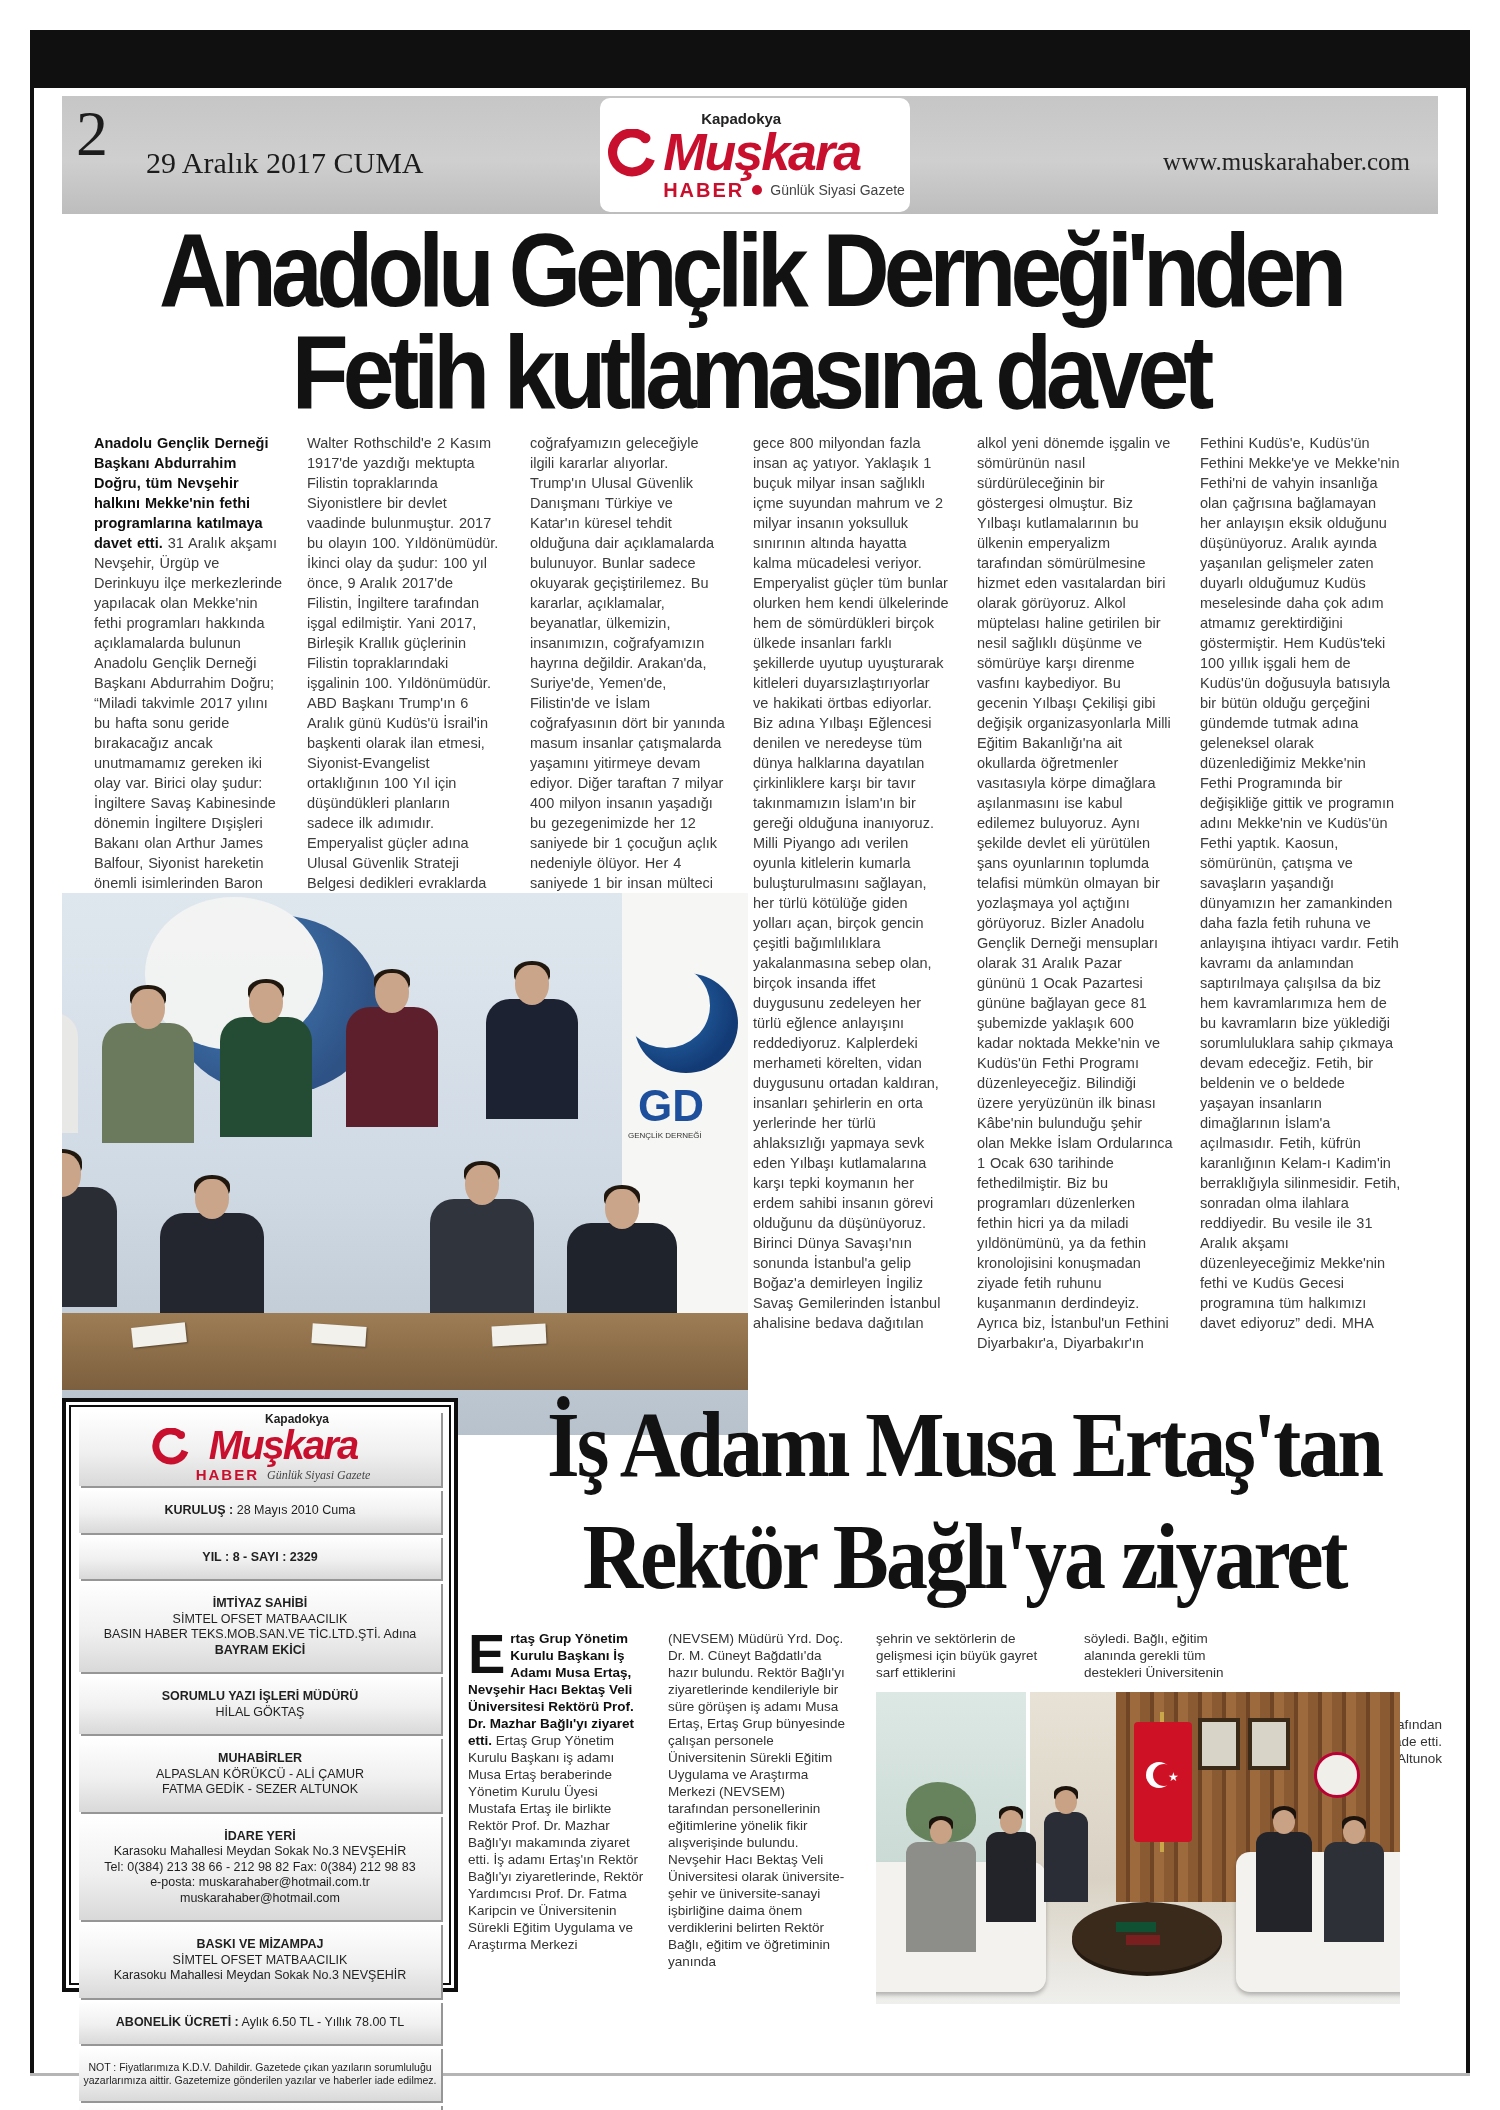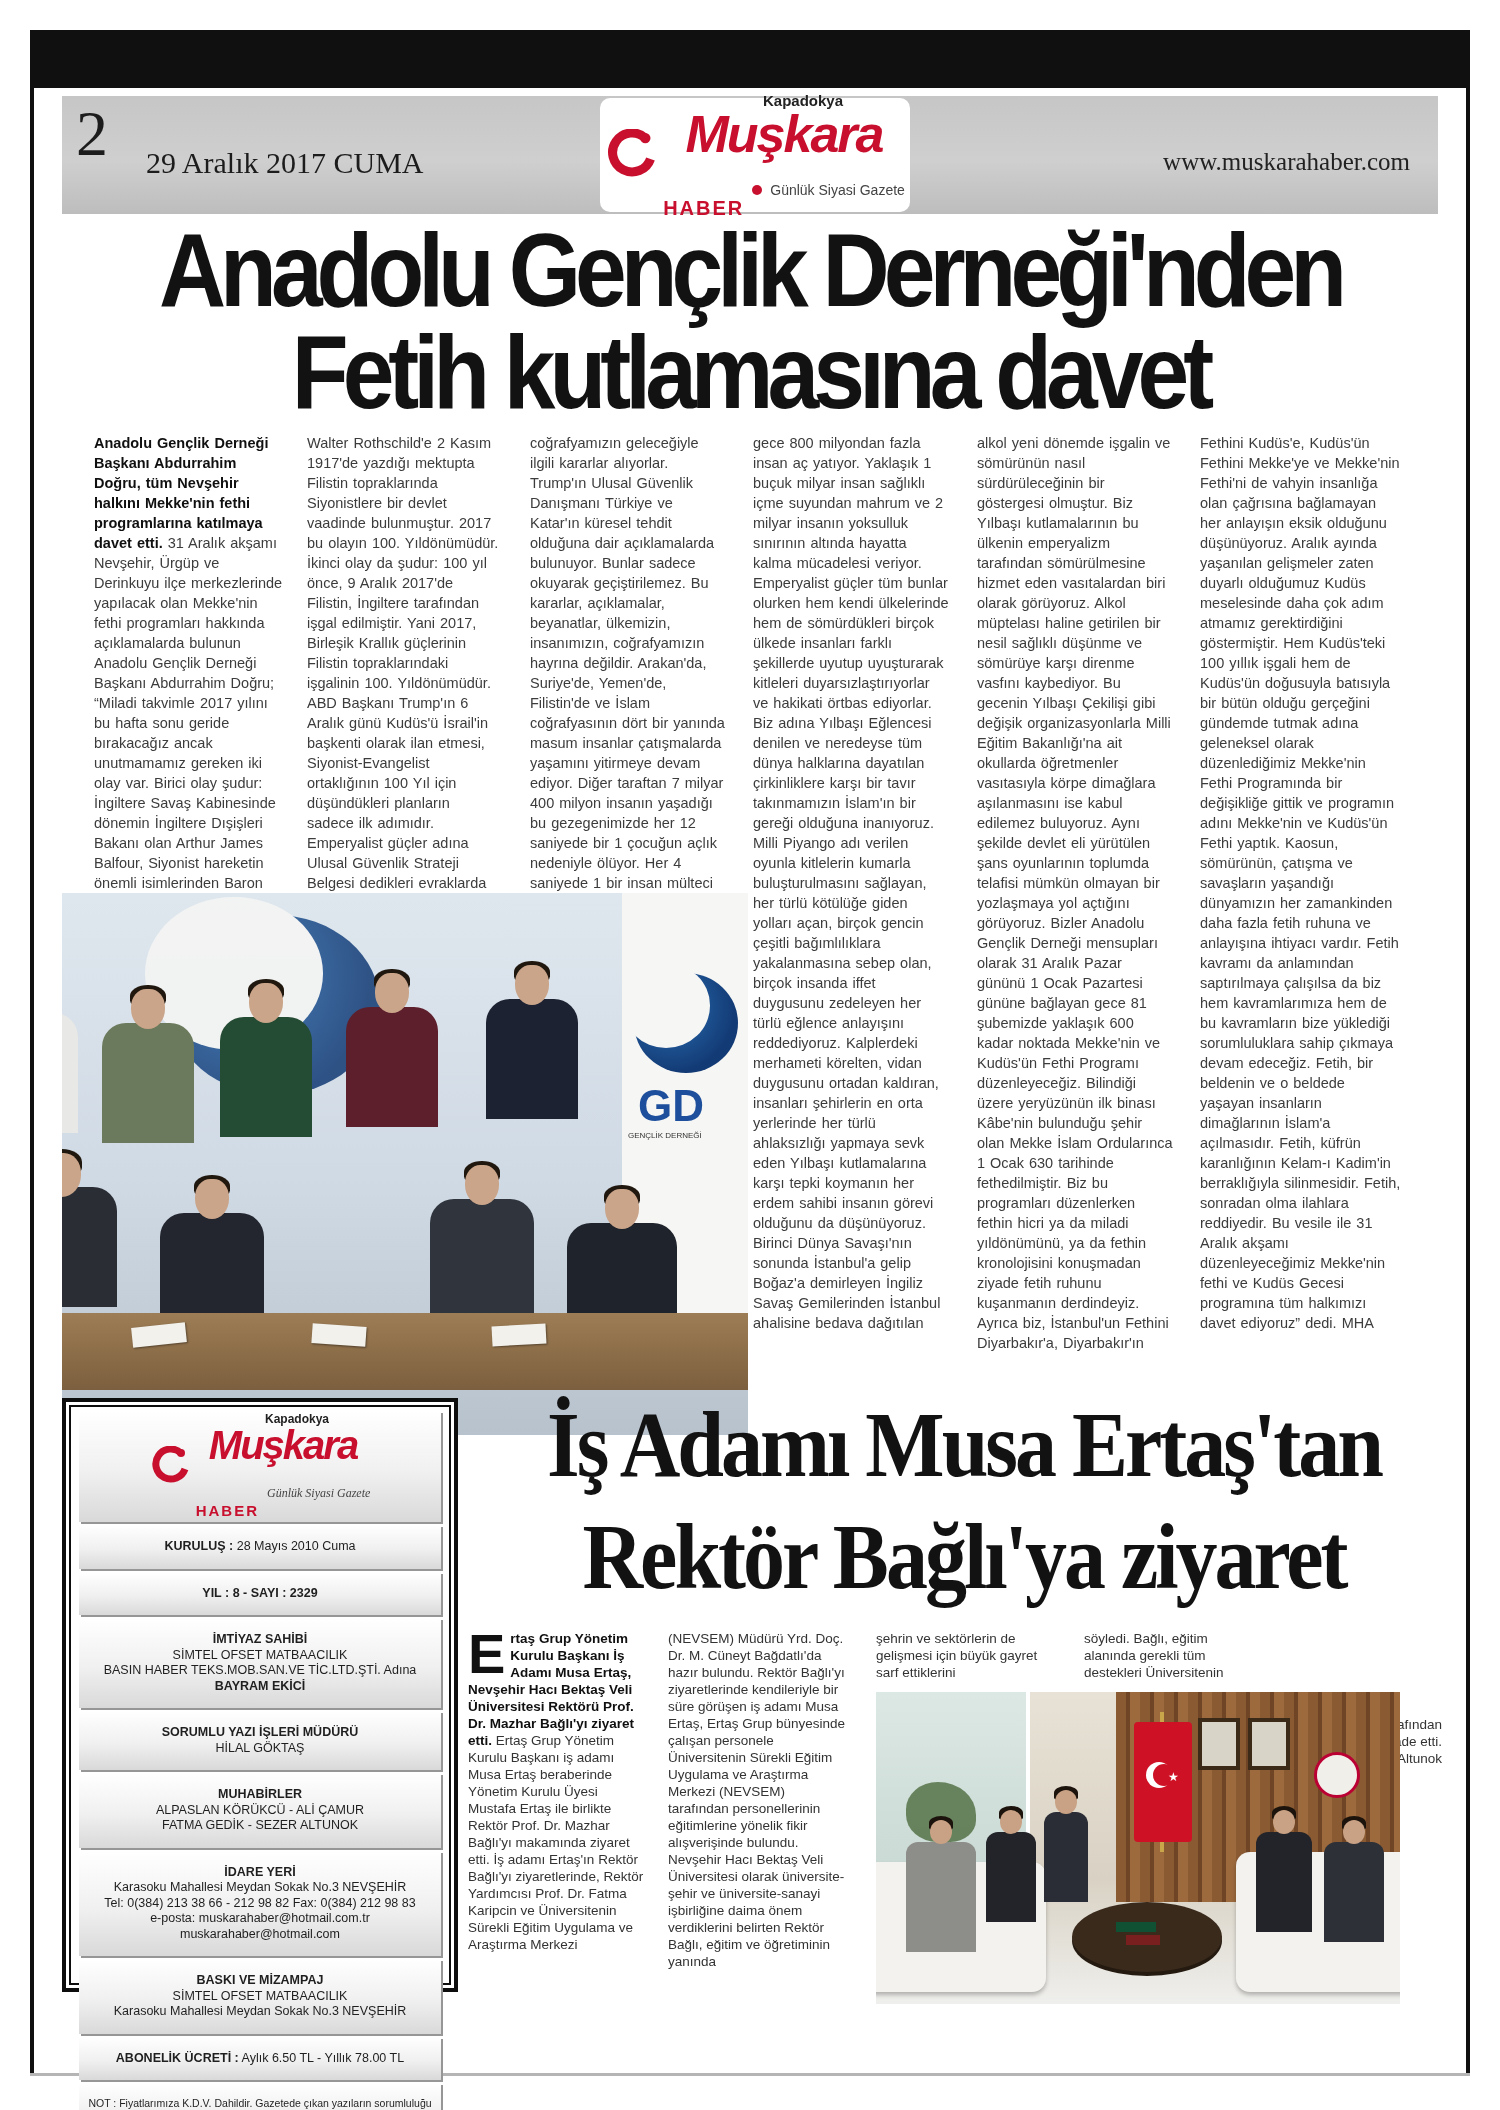--- a/index.html
+++ b/index.html
@@ -15,25 +15,25 @@
   .header-bar{left:62px;top:96px;width:1376px;height:118px;
       background:linear-gradient(180deg,#c6c6c6,#cfcfcf 55%,#bdbdbd);}
   .page-num{left:76px;top:102px;font-family:"Liberation Serif",serif;font-size:64px;color:#1c1c1c;line-height:1;}
   .issue-date{left:146px;top:146px;font-family:"Liberation Serif",serif;font-size:30px;color:#1c1c1c;}
   .website{left:1120px;top:148px;width:290px;text-align:right;font-family:"Liberation Serif",serif;
       font-size:25px;color:#222;}
   
   .logo-box{left:600px;top:98px;width:310px;height:114px;background:#fff;border-radius:10px;
       display:flex;align-items:center;justify-content:center;gap:6px;}
   .logo-swirl{width:52px;height:52px;flex:0 0 auto;}
-  .logo-text{line-height:1;text-align:center;}
+  .logo-text{line-height:1;}
   .logo-region{font-size:15px;color:#222;font-weight:bold;margin-left:38px;}
   .logo-name{font-size:52px;font-weight:bold;font-style:italic;color:#c8102e;letter-spacing:-2px;}
   .logo-sub{display:flex;align-items:center;gap:8px;margin-top:2px;}
-  .logo-haber{font-size:20px;font-weight:bold;color:#c8102e;letter-spacing:2px;margin-top:36px;}
+  .logo-haber{font-size:20px;font-weight:bold;color:#c8102e;letter-spacing:2px;}
   .logo-dot{width:10px;height:10px;border-radius:50%;background:#c8102e;}
   .logo-slogan{font-size:14px;color:#444;}
   .logo-slogan.script{font-family:"Liberation Serif",serif;font-style:italic;}
   
   .headline1{left:62px;top:220px;width:1376px;text-align:center;color:#121212;
       font-weight:900;font-size:93px;letter-spacing:-6px;line-height:0.98;transform:scaleY(1.12);
       transform-origin:top center;}
   
   .col{position:absolute;font-size:14.5px;line-height:20px;color:#3c3c3c;text-align:left;
       word-spacing:1px;}

